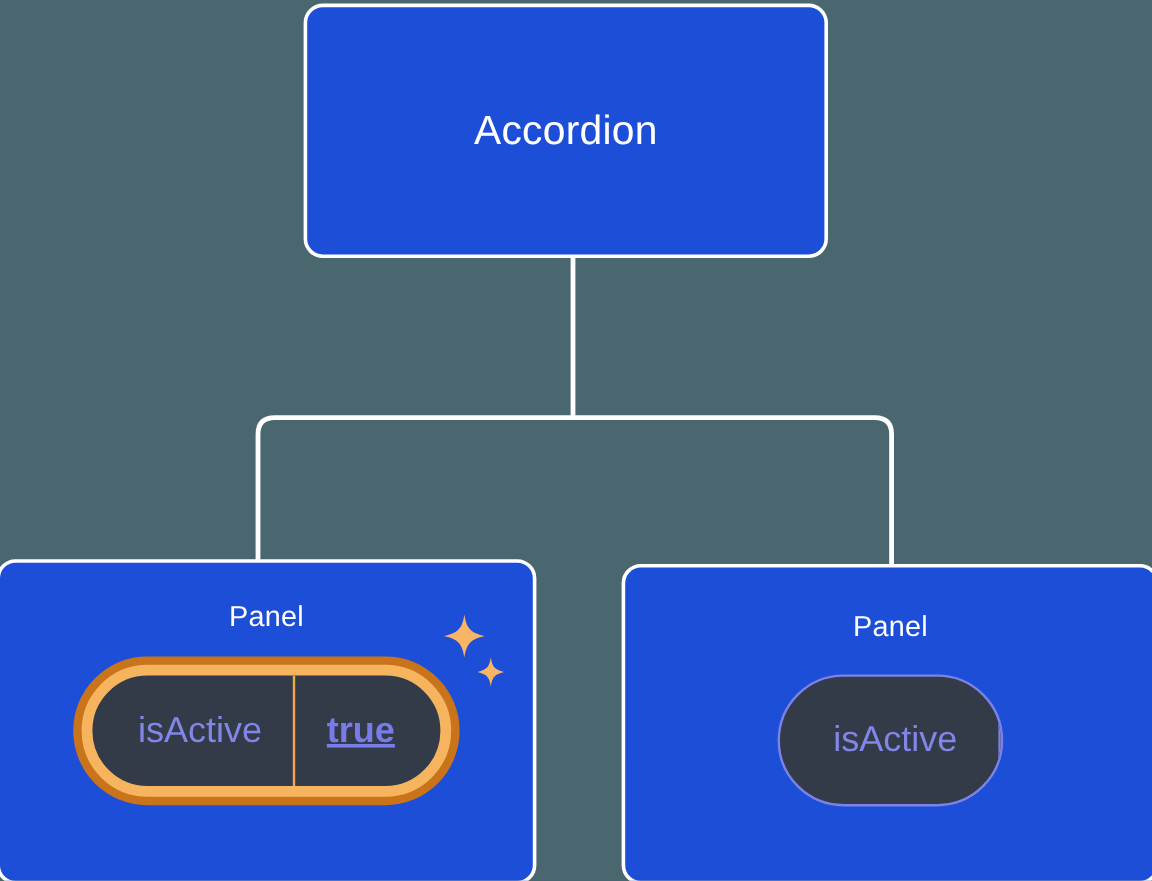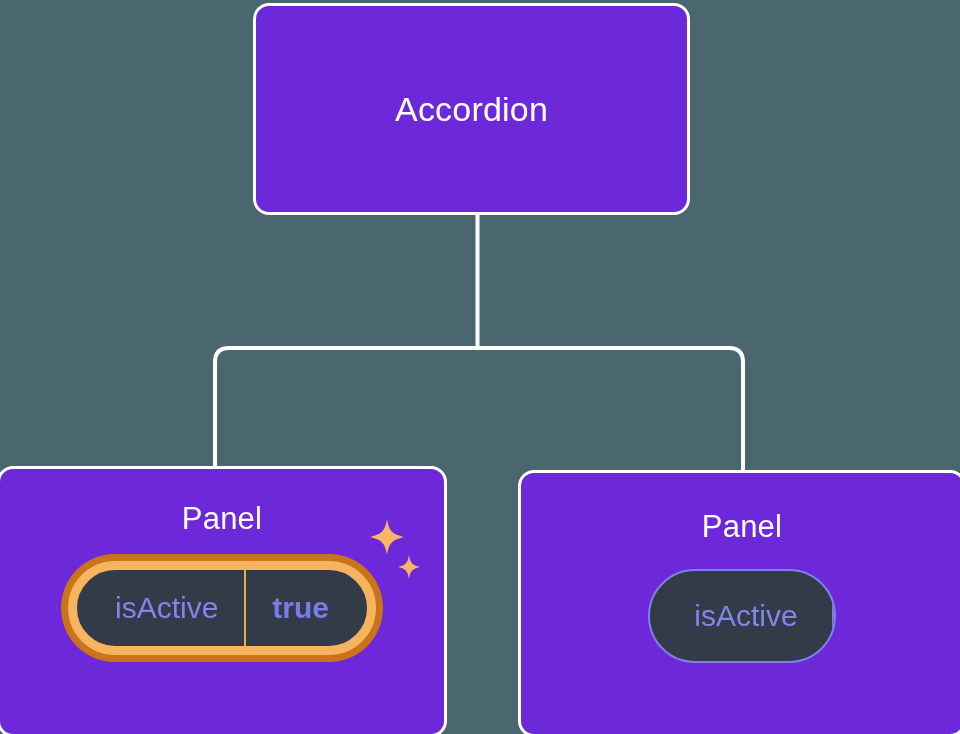--- a/index.html
+++ b/index.html
@@ -26,21 +26,21 @@
     top: 0;
     width: 960px;
     height: 734px;
     pointer-events: none;
   }
 
   
   .node {
     position: absolute;
     box-sizing: border-box;
-    background: #6d28d9;
+    background: #1d4ed8;
     border: 3px solid #ffffff;
     border-radius: 16px;
     display: flex;
     flex-direction: column;
     align-items: center;
   }
   .node-root {
     left: 253px;
     top: 3px;
     width: 437px;
@@ -57,21 +57,21 @@
   .node-panel-right {
     left: 518px;
     top: 470px;
     width: 448px;
     height: 267px;
     padding-top: 38px;
   }
 
   .node-title {
     color: #ffffff;
-    font-size: 31px;
+    font-size: 24px;
     font-weight: 400;
     letter-spacing: 0.2px;
     line-height: 1;
     white-space: nowrap;
   }
   .node-root .node-title {
     font-size: 34px;
   }
 
   
@@ -80,21 +80,21 @@
     margin-top: 27px;
     display: flex;
     align-items: center;
     justify-content: center;
   }
 
   .pill {
     box-sizing: border-box;
     display: flex;
     align-items: stretch;
-    height: 94px;
+    height: 110px;
     border-radius: 999px;
     background: #333b49;
     overflow: hidden;
   }
 
   
   .pill-plain {
     border: 2px solid #7d82e6;
   }
   .pill-plain .pill-key,
@@ -125,21 +125,21 @@
     display: flex;
     align-items: center;
     justify-content: center;
     font-size: 30px;
     line-height: 1;
     white-space: nowrap;
   }
   .pill-plain .pill-key   { padding: 0 34px 0 44px; }
   .pill-plain .pill-val   { padding: 0 44px 0 34px; }
   .pill-highlight .pill-key { padding: 0 26px 0 38px; }
-  .pill-highlight .pill-val { padding: 0 38px 0 26px; }
+  .pill-highlight .pill-val { padding: 0 38px 0 26px; text-decoration: underline; }
 
   .pill-divider {
     width: 2px;
     flex: 0 0 2px;
     align-self: stretch;
   }
 
   
   .sparkles {
     position: absolute;

